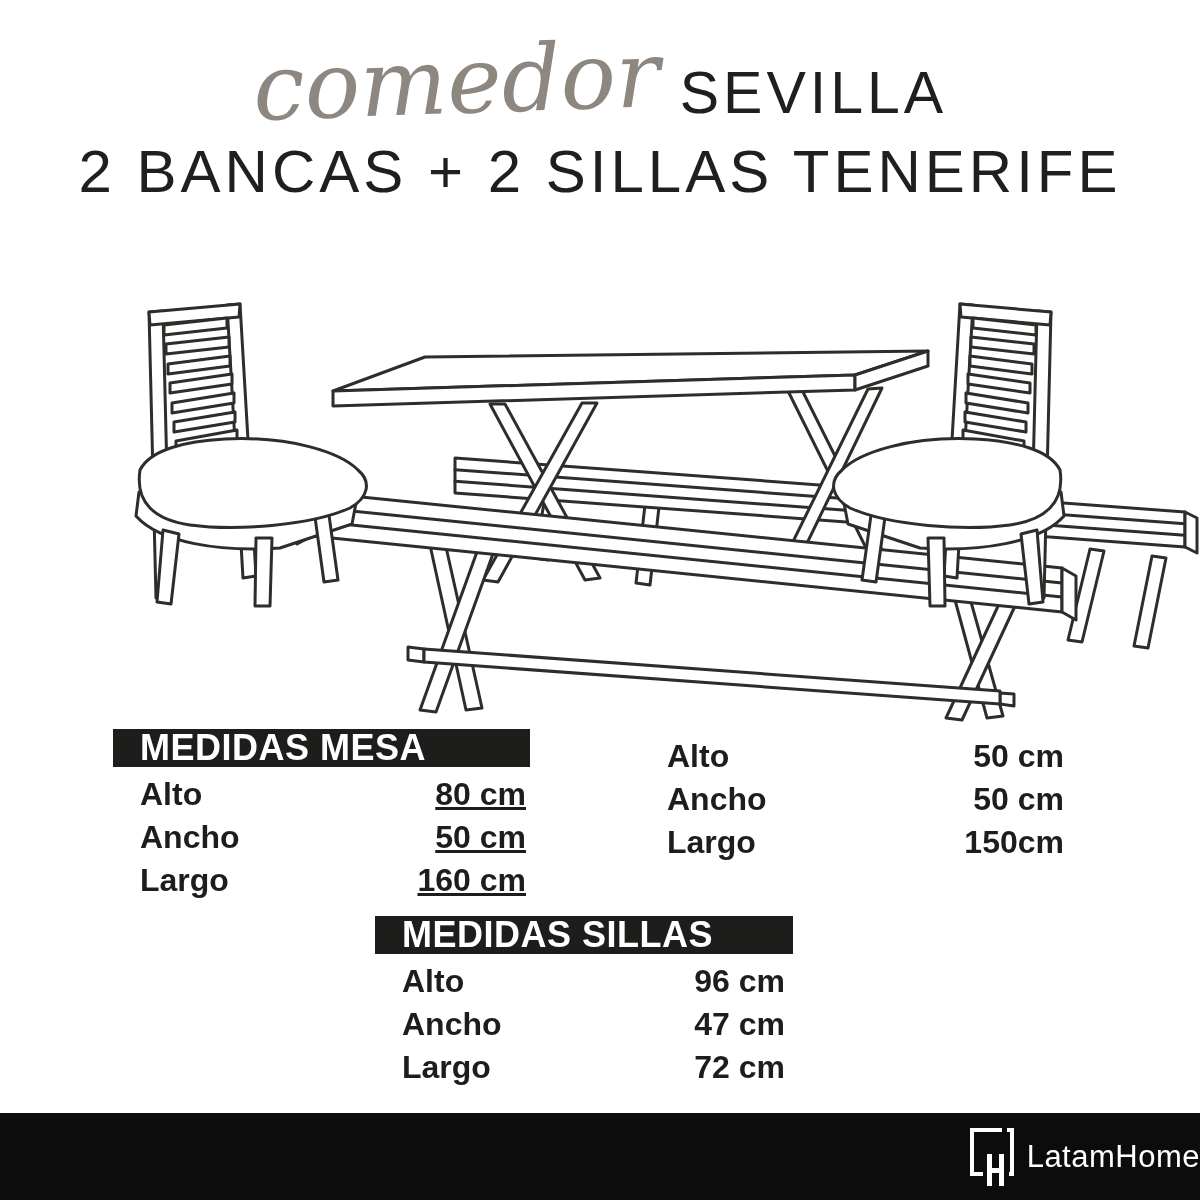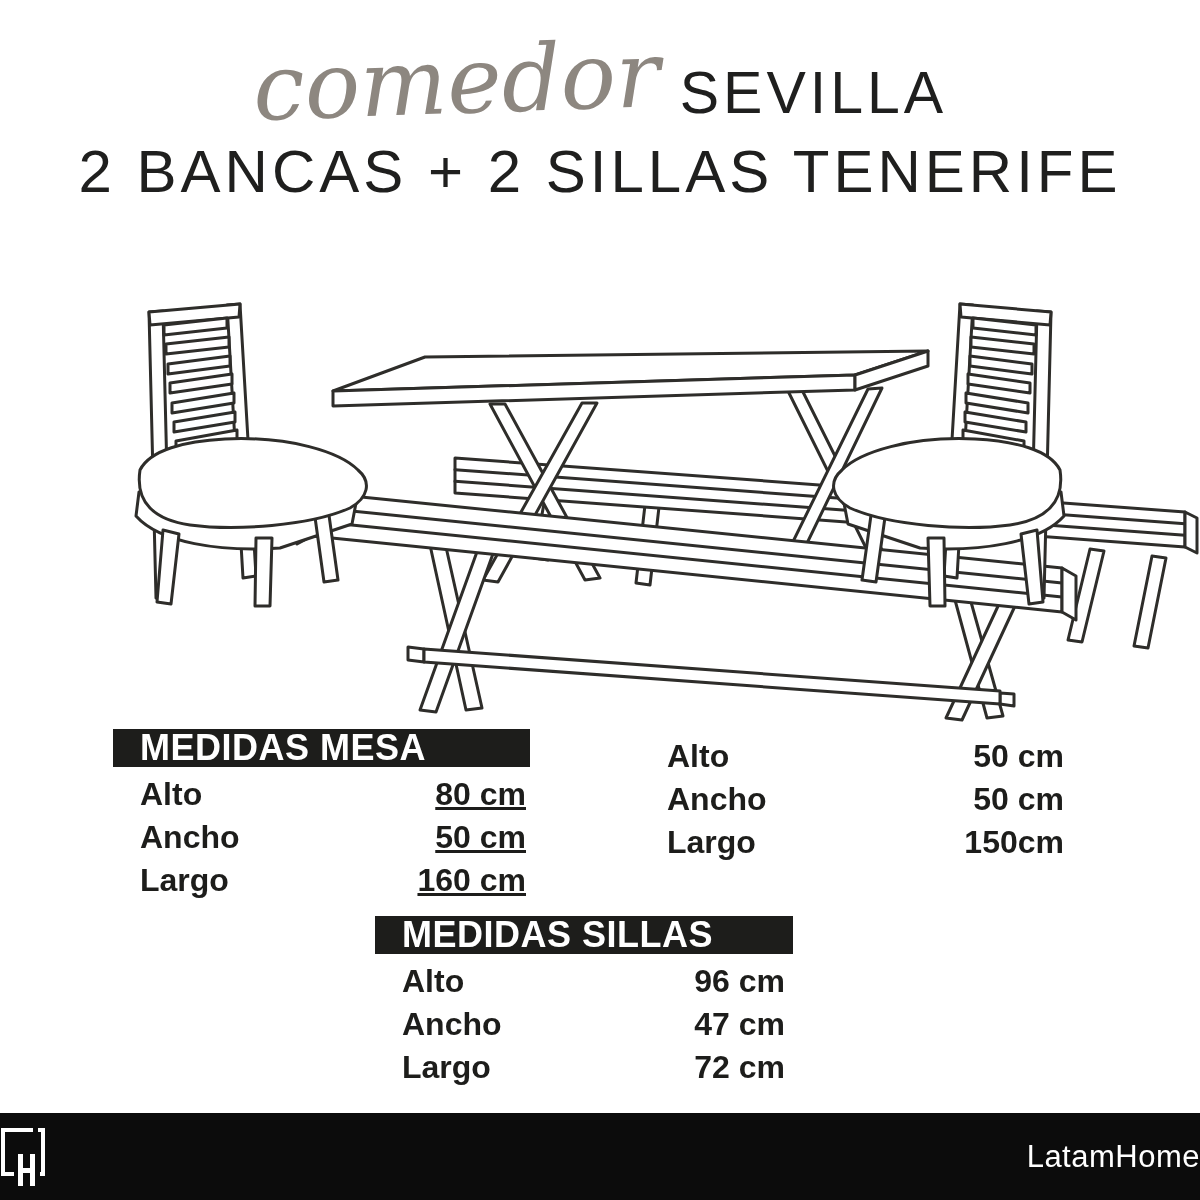--- a/index.html
+++ b/index.html
@@ -51,21 +51,21 @@
   .mtable .row .lbl{padding-left:27px;}
   #table-mesa{left:113px;top:729px;width:417px;}
   #table-mesa .row .val{padding-right:4px;text-decoration:underline;}
   #table-banca{left:640px;top:729px;width:444px;}
   #table-banca .row .val{padding-right:20px;}
   #table-sillas{left:375px;top:916px;width:418px;}
   #table-sillas .row .val{padding-right:8px;text-align:center;}
   
   .footer{
     position:absolute;left:0;top:1113px;width:1200px;height:87px;
-    background:#0c0c0c;display:flex;align-items:center;justify-content:space-between;
+    background:#0c0c0c;display:flex;align-items:center;justify-content:flex-end;
   }
   .logo-icon{display:block;margin-right:10px;margin-top:6px;}
   .brand-text{color:#ffffff;font-size:31px;font-weight:400;letter-spacing:0.5px;}
 </style>
 </head>
 <body>
 
 <div id="canvas">
 
   <div class="header-line1">

